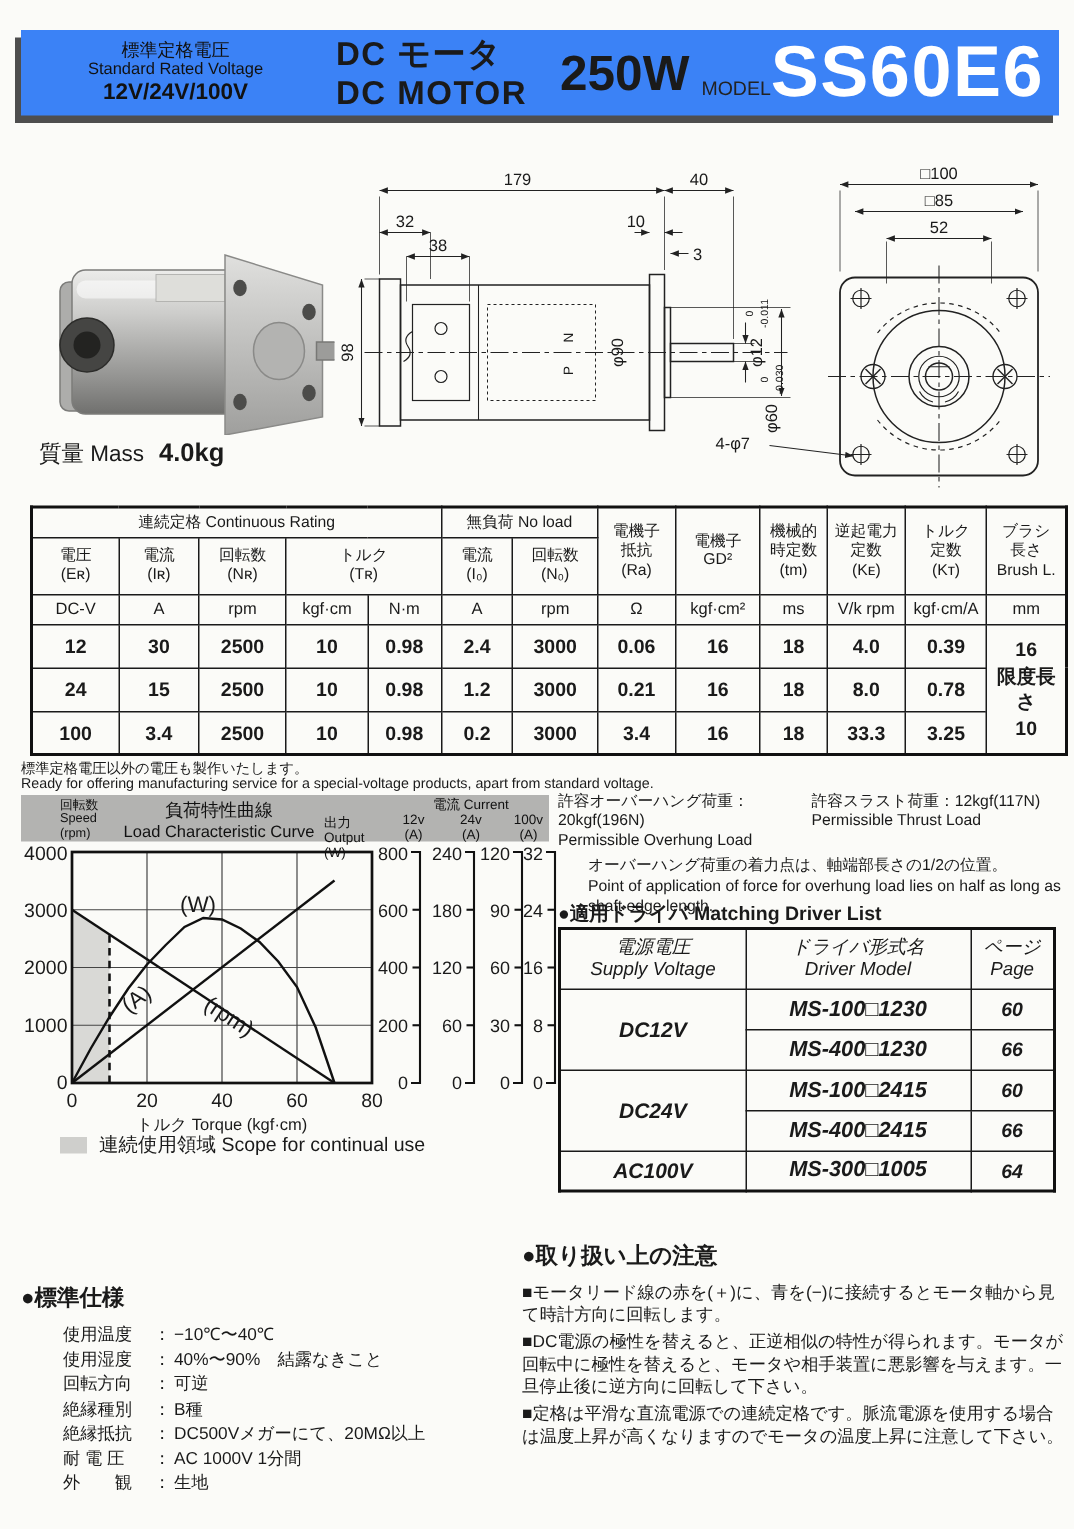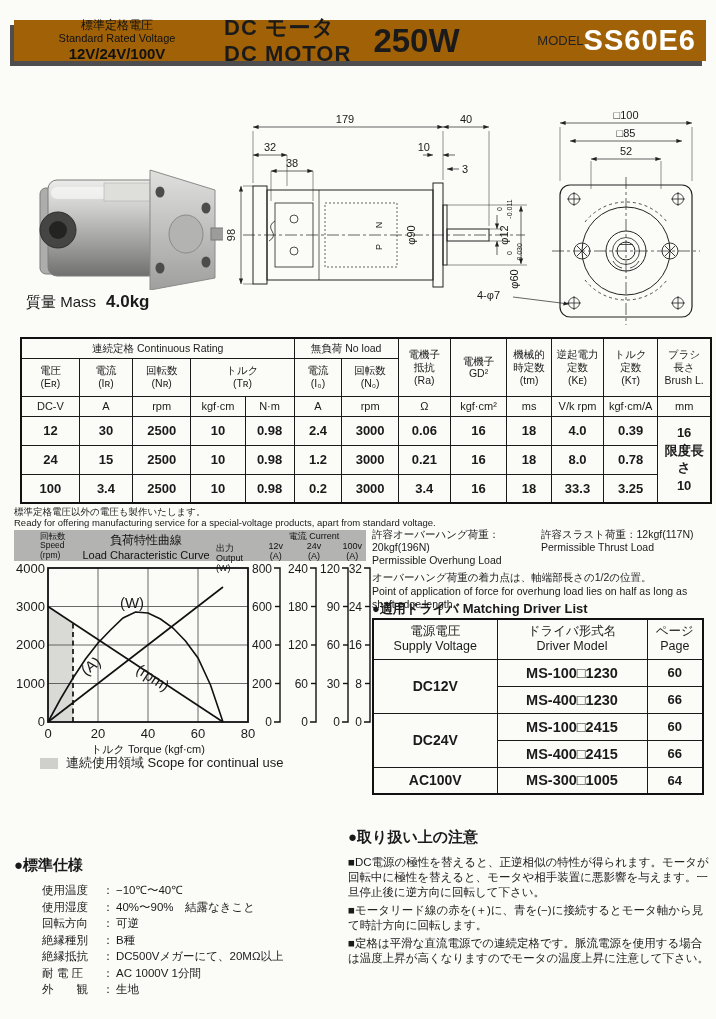--- a/index.html
+++ b/index.html
@@ -1,31 +1,31 @@
 <!DOCTYPE html>
 <html><head>
 <meta charset="utf-8">
 <style>
   * { margin:0; padding:0; box-sizing:border-box; }
   body { width:716px; height:1019px; background:#fbfbf8; font-family:"Liberation Sans", sans-serif; color:#1a1a1a; position:relative; overflow:hidden; }
   .abs { position:absolute; }
   .pre { white-space:pre-line; }
 
   
-  .title-bar { left:14px; top:20px; width:692px; height:41px; background:#a16207;
+  .title-bar { left:14px; top:20px; width:692px; height:57px; background:#3b82f6;
     box-shadow:-4px 5px 0 #4e4e4e; display:flex; align-items:center; padding:15px 10px; }
   .tb-rated { width:186px; text-align:center; line-height:1.15; color:#111; }
   .tb-rated .l1 { font-size:12px; }
   .tb-rated .l2 { font-size:11px; }
   .tb-rated .l3 { font-size:15px; font-weight:bold; }
   .tb-product { margin-left:14px; font-size:22px; font-weight:bold; line-height:1.15; letter-spacing:1px; }
   .tb-power { margin-left:22px; font-size:33px; font-weight:bold; }
   .tb-model { margin-left:auto; display:flex; align-items:flex-end; }
   .tb-model .lbl { font-size:13px; color:#222; margin-bottom:7px; }
-  .tb-model .val { font-size:29px; font-weight:bold; color:#ffffff; letter-spacing:1px; line-height:1; }
+  .tb-model .val { font-size:48px; font-weight:bold; color:#ffffff; letter-spacing:1px; line-height:1; }
 
   .mass { left:26px; top:292px; font-size:15px; }
   .mass b { font-size:17px; margin-left:10px; }
 
   
   table { border-collapse:collapse; table-layout:fixed; }
   .spec-table { left:20px; top:337px; width:692px; }
   .spec-table th, .spec-table td { border:1px solid #1a1a1a; text-align:center; vertical-align:middle; }
   .spec-table { border:2px solid #111; }
   .spec-table th { font-weight:normal; font-size:10.5px; line-height:1.2; }
@@ -48,23 +48,23 @@
   .cb-cur .row { display:flex;gap:11px; }
   .cb-cur .row span { flex:1; text-align:center; white-space:pre-line; }
 
   .legend { left:40px; top:754px; display:flex; align-items:center; font-size:13px; }
   .legend .swatch { width:18px; height:11px; background:#cfcfcc; margin-right:8px; }
 
   
   .loads { left:372px; top:528px; width:338px; font-size:10.5px; line-height:1.25; }
   .loads .cols { display:flex; }
   .loads .cols > div { width:50%; }
-  .loads .pt { margin-top:4px; }
+  .loads .pt { margin-top:4px;padding-left:20px; }
   .driver-title { left:372px; top:600px; font-size:13px; font-weight:bold; }
-  .driver-table { left:372px; top:618px; width:306px; border:2px solid #111; }
+  .driver-table { left:372px; top:618px; width:306px; border:2px solid #111;font-style:italic; }
   .driver-table th, .driver-table td { border:1px solid #1a1a1a; text-align:center; vertical-align:middle; }
   .driver-table th { font-weight:normal; font-size:12.5px; line-height:1.25; height:40px; }
   .driver-table td { font-weight:bold; height:27px; }
   .driver-table .v { font-size:14px; }
   .driver-table .m { font-size:14.5px; }
   .driver-table .p { font-size:13px; }
 
   
   .sec-title { font-size:15px; font-weight:bold; }
   .std-spec { left:14px; top:856px; width:330px; }
@@ -587,17 +587,17 @@
       <span class="lb">外　　観</span>
         <span class="sp">：</span>
         <span>生地</span>
     </div>
   </div>
 </div>
 
 <div class="abs handling">
   <div class="sec-title">●取り扱い上の注意</div>
   <div class="items">
+    <div class="item">■モータリード線の赤を(＋)に、青を(−)に接続するとモータ軸から見て時計方向に回転します。</div>
     <div class="item">■DC電源の極性を替えると、正逆相似の特性が得られます。モータが回転中に極性を替えると、モータや相手装置に悪影響を与えます。一旦停止後に逆方向に回転して下さい。</div>
-    <div class="item">■モータリード線の赤を(＋)に、青を(−)に接続するとモータ軸から見て時計方向に回転します。</div>
     <div class="item">■定格は平滑な直流電源での連続定格です。脈流電源を使用する場合は温度上昇が高くなりますのでモータの温度上昇に注意して下さい。</div>
   </div>
 </div>
 
 </body></html>

